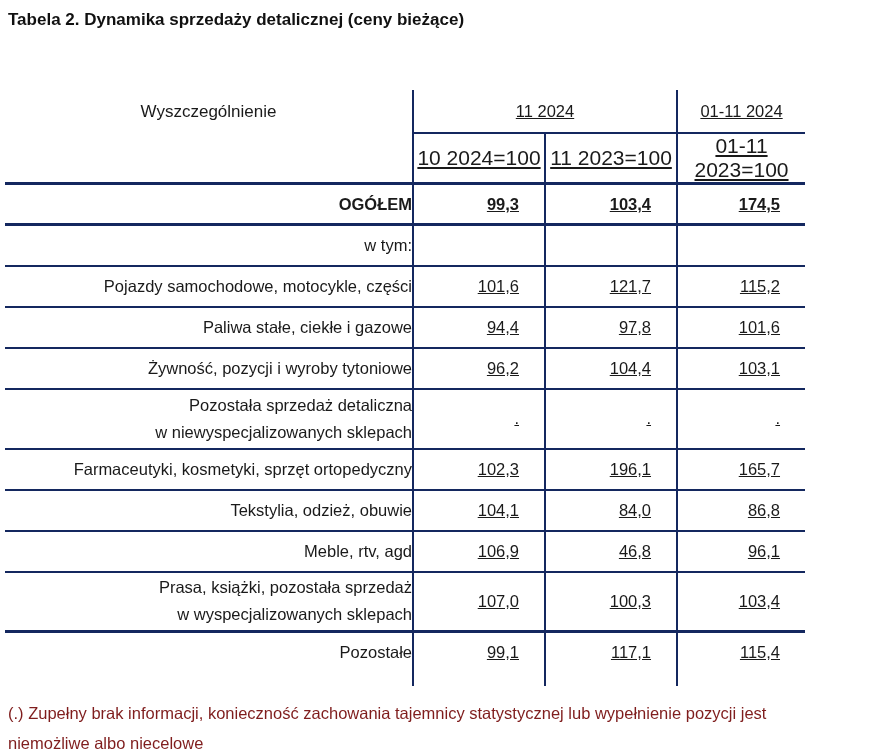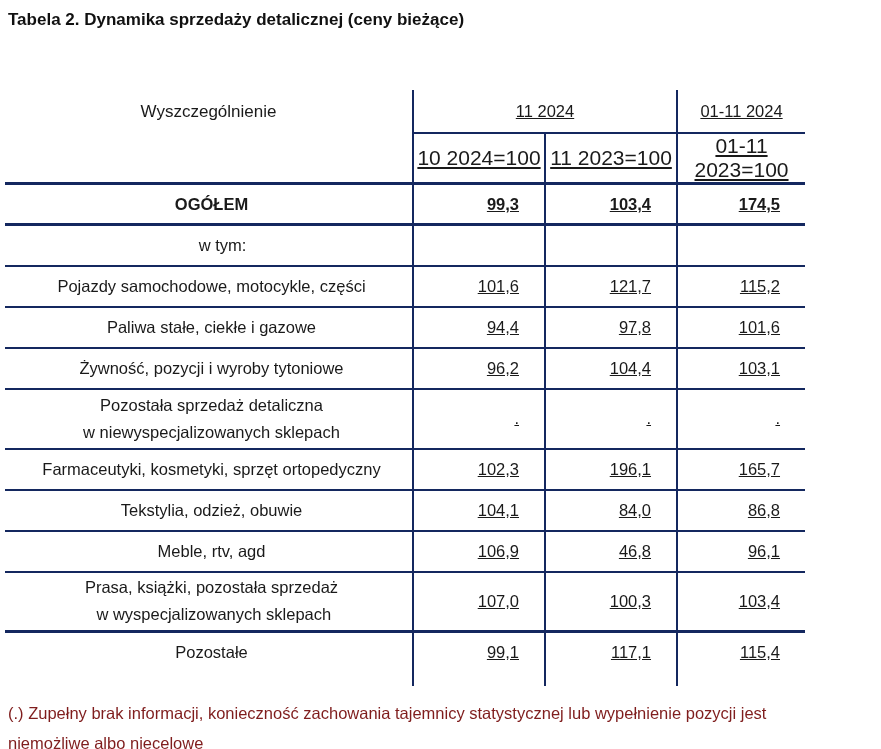--- a/index.html
+++ b/index.html
@@ -37,21 +37,21 @@
   tr.h1{height:43px;}
   tr.h2{height:34px;}
   .center{text-align:center;}
   .spec{font-size:17px;}
   .sub{font-size:21px;}
   
   tr.r{height:41px;}
   tr.r2{height:60px;}
   tr.stub{height:13px;}
   td.lbl{
-    text-align:center;padding-left:6px;white-space:pre-wrap;line-height:27px;
+    text-align:right;padding-left:6px;white-space:pre-wrap;line-height:27px;
   }
   td.indent{padding-left:28px;}
   td.val{text-align:right;padding-right:25px;}
   tr.bold td{font-weight:bold;}
   .footnote{
     font-size:16.5px;line-height:30px;
     padding:12px 0 0 8px;white-space:pre-line;color:#7f1d1d;
     width:868px;
   }
 </style>

